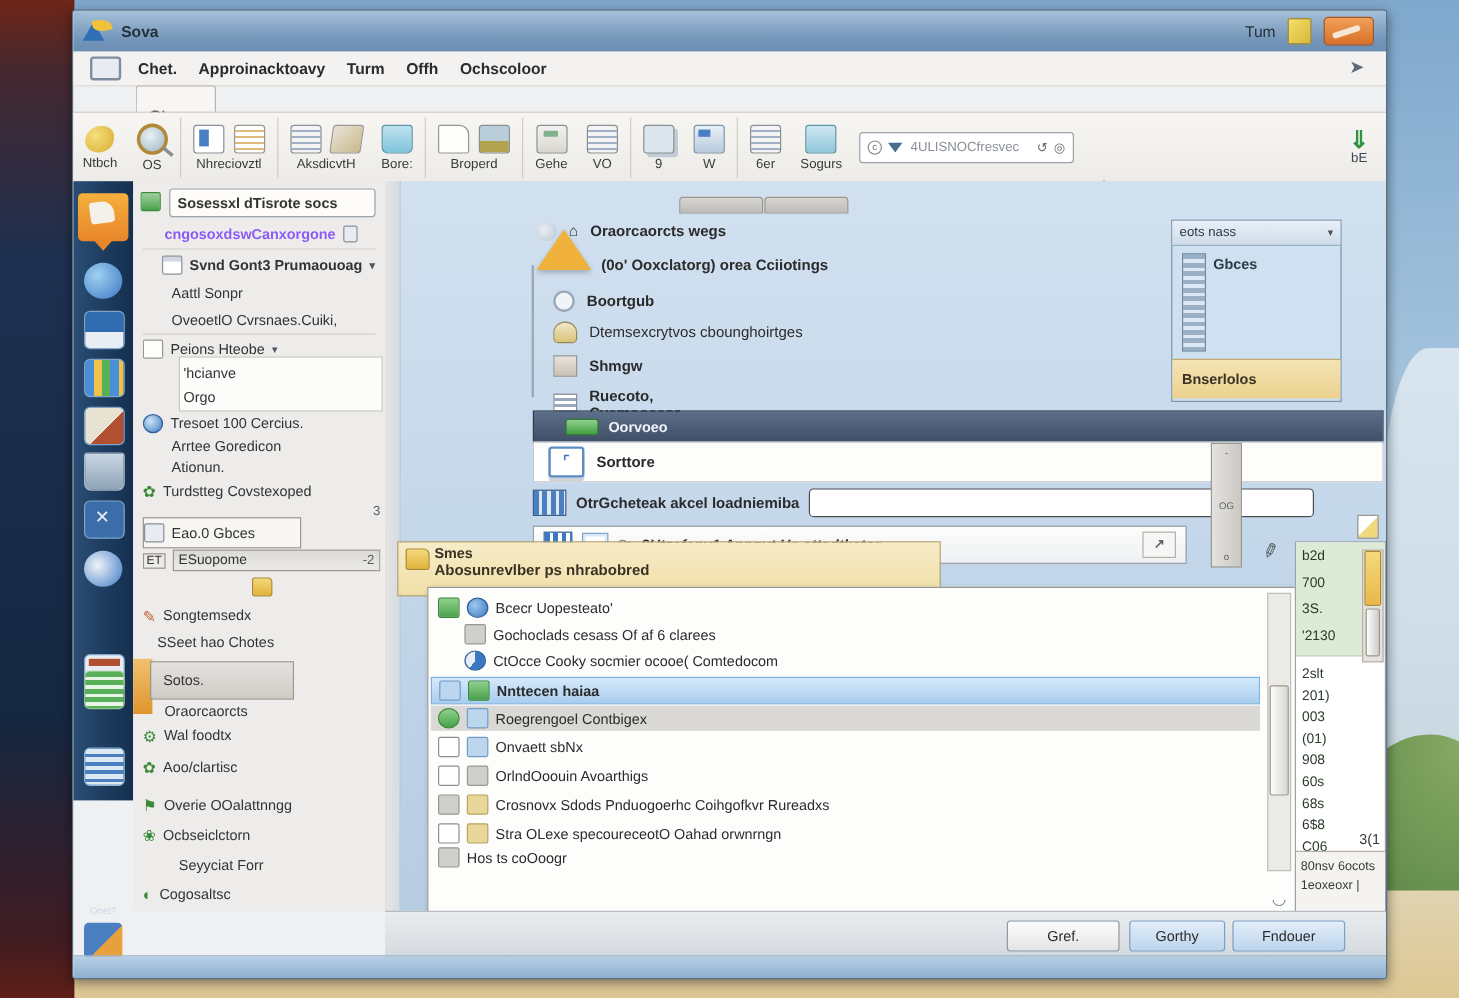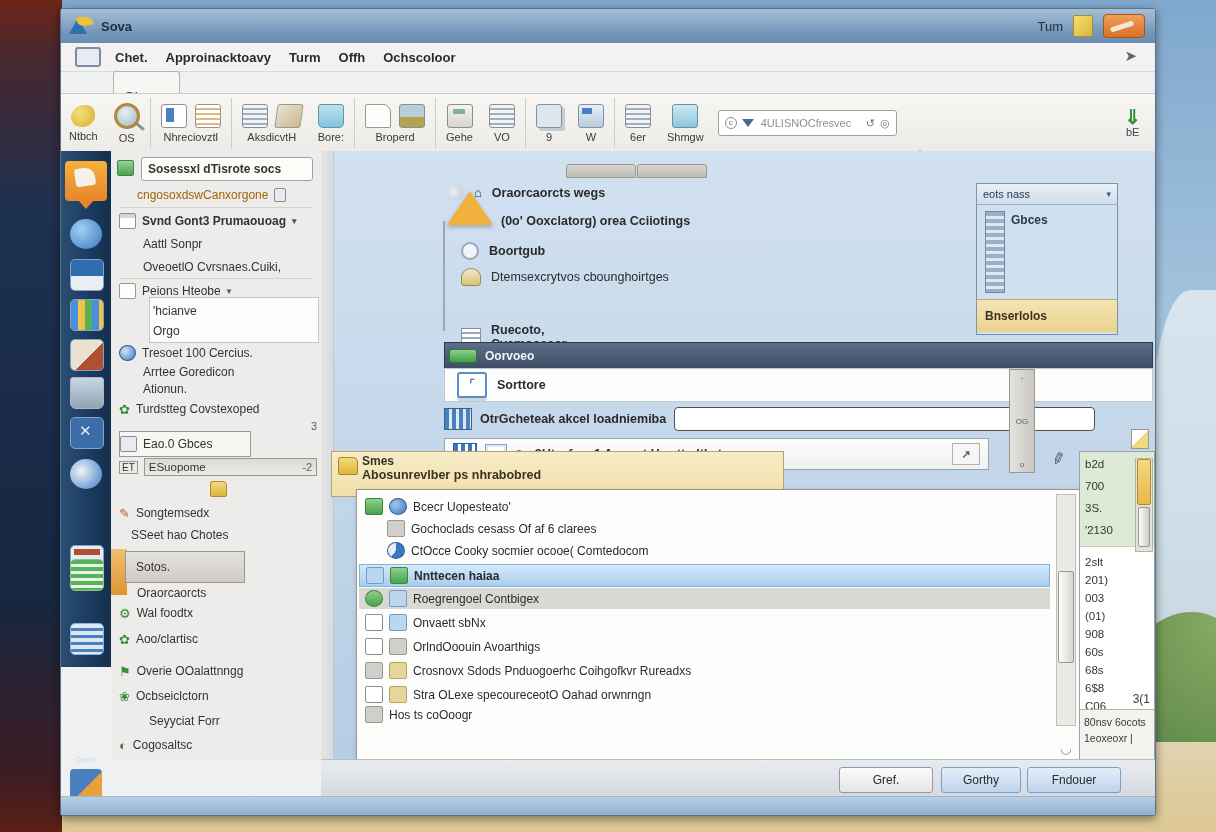--- a/index.html
+++ b/index.html
@@ -87,33 +87,33 @@
   .fpic{width:15px;height:14px;flex:0 0 auto;border-radius:2px;}
   .f-grid{background:#fff;border:1px solid #8a8f96;box-shadow:inset 0 4px 0 #cfd8e2;}
   .f-green{background:linear-gradient(180deg,#9fd09f,#4aa24a);border:1px solid #3a8a3a;}
   .f-globe{background:radial-gradient(circle at 35% 35%,#cfe4f4,#3b78c4);border-radius:50%;border:1px solid #2f5f9a;}
   .f-folder{background:linear-gradient(180deg,#f4d97c,#e0b33c);border:1px solid #b08a2a;border-radius:2px 4px 2px 2px;}
   .f-pen{color:#c06030;font-size:13px;width:auto;}
   .f-doc{background:#fdfdfc;border:1px solid #9a978f;}
   .f-gicon{color:#3a8a3a;font-size:13px;width:auto;}
   .f-box{background:#e8ecf2;border:1px solid #8a8f96;}
   .hdrbox{position:absolute;left:30px;right:8px;top:6px;height:22px;background:#fdfcf8;border:1px solid #9aa2aa;border-radius:3px;display:flex;align-items:center;font-size:12px;color:#333;padding:0 6px;font-weight:bold;}
-  .fp-link{color:#a16207;}
+  .fp-link{color:#8b5cf6;font-weight:bold;}
   .fp-sep{position:absolute;left:8px;right:8px;height:1px;background:#d5d2cc;}
   .whitebox{position:absolute;left:38px;right:2px;background:#fcfcfb;border:1px solid #c8c5c0;}
   .sotos-strip{position:absolute;left:0;top:398px;width:16px;height:46px;background:linear-gradient(180deg,#f0c070,#e0952e);}
   .sotos-btn{position:absolute;left:14px;top:400px;width:108px;height:30px;background:linear-gradient(180deg,#e4e2de,#cfccc6);border:1px solid #9a978f;font-size:12px;color:#333;display:flex;align-items:center;padding-left:10px;}
   .content{position:absolute;left:260px;top:142px;width:834px;height:608px;background:linear-gradient(180deg,#d2e1f0,#b6cde4);}
   .cstrip{position:absolute;left:0;top:0;width:12px;height:100%;background:linear-gradient(90deg,#e6e4e0,#d5dce4);border-right:1px solid #c2c8d0;}
   .tabhandle{position:absolute;top:13px;height:12px;background:linear-gradient(180deg,#d8d6d2,#bfbcb6);border:1px solid #9a978f;border-radius:3px 3px 0 0;}
   .mrow{position:absolute;left:125px;right:4px;height:23px;display:flex;align-items:center;gap:10px;font-size:12.5px;color:#2b2b2b;font-weight:bold;white-space:nowrap;overflow:hidden;}
   .mic{width:18px;height:16px;flex:0 0 auto;}
   .bigtri{position:absolute;left:126px;top:40px;width:0;height:0;border-left:23px solid transparent;border-right:23px solid transparent;border-bottom:34px solid #f0b23c;filter:drop-shadow(0 2px 2px rgba(0,0,0,.25));}
   .mvline{position:absolute;left:122px;top:70px;width:2px;height:110px;background:#9aa8b8;}
-  .darkbar{position:absolute;left:123px;top:191px;right:2px;height:26px;background:linear-gradient(180deg,#5d6e88,#3d4d66);display:flex;align-items:center;gap:8px;padding-left:4px;color:#f0f4f8;font-size:12px;font-weight:bold;border:1px solid #2d3a4e;}
+  .darkbar{position:absolute;left:123px;top:191px;right:2px;height:26px;background:linear-gradient(180deg,#5d6e88,#3d4d66);display:flex;align-items:center;gap:8px;padding-left:26px;color:#f0f4f8;font-size:12px;font-weight:bold;border:1px solid #2d3a4e;}
   .greenpill{width:26px;height:12px;background:linear-gradient(180deg,#8fd08f,#3f9e3f);border-radius:3px;border:1px solid #2f7a2f;}
   .srcrow{position:absolute;left:123px;top:217px;right:2px;height:32px;background:#fdfdfc;border:1px solid #c2c8d0;display:flex;align-items:center;gap:10px;padding-left:12px;font-size:12.5px;color:#2b2b2b;font-weight:bold;}
   .srcic{width:26px;height:22px;background:#fff;border:2px solid #5a8fc4;border-radius:3px;box-shadow:0 3px 0 #cfd4da;color:#3b78c4;font-size:12px;text-align:center;line-height:20px;font-weight:bold;}
   .inprow{position:absolute;left:123px;top:252px;right:60px;height:32px;display:flex;align-items:center;gap:8px;font-size:12.5px;color:#2b2b2b;font-weight:bold;}
   .inpic{width:26px;height:20px;background:repeating-linear-gradient(90deg,#4a80c0 0 4px,#dce8f4 4px 7px);border:1px solid #3b5f8a;}
   .inprow input{flex:1;height:22px;border:1px solid #4a4f55;border-radius:4px;background:#fff;font-family:"Liberation Sans",sans-serif;font-size:12px;padding:0 6px;}
   .sidestrip{position:absolute;left:688px;top:218px;width:24px;height:96px;background:linear-gradient(90deg,#e4e2de,#cbc8c2);border:1px solid #9a978f;display:flex;flex-direction:column;align-items:center;justify-content:space-between;padding:3px 0;font-size:8px;color:#5a5f65;}
   .filtrow{position:absolute;left:123px;top:287px;width:527px;height:30px;background:linear-gradient(180deg,#fdfdfc,#eef0f2);border:1px solid #9aa2aa;display:flex;align-items:center;gap:8px;padding:0 8px;font-size:12.5px;color:#2b2b2b;font-weight:bold;}
   .fgrid1{width:22px;height:20px;background:repeating-linear-gradient(90deg,#3b78c4 0 4px,#fff 4px 7px);border:1px solid #2f5f9a;}
   .fgrid2{width:20px;height:18px;background:#fff;border:1px solid #7fa4c8;box-shadow:inset 0 0 0 2px #dce8f4;}
@@ -258,21 +258,21 @@
           <div class="tbi i-card"></div>
           <span>W</span>
         </div>
       <div class="tsep"></div>
       <div class="tbtn">
           <div class="tbi i-stack"></div>
           <span>6er</span>
         </div>
       <div class="tbtn">
           <div class="tbi i-box"></div>
-          <span>Shmgw</span>
+          <span>Sogurs</span>
         </div>
       <div class="searchbox">
         <span class="sdot">c</span>
         <div class="funnel"></div>
         <input type="text" value="4ULISNOCfresvec" style="">
         <span class="sb-mini">↺</span>
         <span class="sb-mini">◎</span>
       </div>
       <div style="margin-left:auto;align-self:center;margin-right:14px;text-align:center;">
         <div class="dl-arrow">⇓</div>
@@ -307,21 +307,21 @@
           <div class="fpic f-green"></div>
         </div>
       <div class="hdrbox">
           <span>Sosessxl dTisrote socs</span>
         </div>
       <div class="fprow" style="top:34px;left:26px;">
           <span class="fp-link">cngosoxdswCanxorgone</span>
           <div class="fpic f-box" style="width:10px;height:12px;"></div>
         </div>
       <div class="fp-sep" style="top:56px;"></div>
-      <div class="fprow" style="top:60px;font-weight:bold;">
+      <div class="fprow" style="top:60px;font-weight:bold;margin-left:16px;">
           <div class="fpic f-grid"></div>
           <span>Svnd Gont3 Prumaouoag</span>
           <span class="caret">▾</span>
         </div>
       <div class="fprow" style="top:83px;left:32px;">
           <span>Aattl Sonpr</span>
         </div>
       <div class="fprow" style="top:106px;left:32px;">
           <span>OveoetlO Cvrsnaes.Cuiki,</span>
         </div>
@@ -424,20 +424,24 @@
           <span>(0o' Ooxclatorg) orea Cciiotings</span>
         </div>
       <div class="mvline"></div>
       <div class="mrow" style="top:88px;left:140px;">
           <div class="mic" style="border:2px solid #9aa8b8;border-radius:50%;width:14px;height:14px;background:#f0f4f8;"></div>
           <span>Boortgub</span>
         </div>
       <div class="mrow" style="top:114px;left:140px;">
           <div class="mic" style="background:linear-gradient(180deg,#f0e8c8,#d8c478);border:1px solid #9a8a5a;border-radius:50% 50% 4px 4px;"></div>
           <span style="font-weight:normal;">Dtemsexcrytvos cbounghoirtges</span>
+        </div>
+      <div class="mrow" style="top:142px;left:140px;">
+          <div class="mic" style="background:linear-gradient(180deg,#e8e4da,#c8c2b4);border:1px solid #9a978f;"></div>
+          <span>Shmgw</span>
         </div>
       <div class="mrow" style="top:168px;left:140px;height:36px;">
           <div class="mic" style="background:repeating-linear-gradient(180deg,#fff 0 3px,#9aa8b8 3px 5px);border:1px solid #8a8f96;"></div>
           <span><span>Ruecoto,</span><br><span>Cvemooeeor</span></span>
         </div>
 
       <div class="darkbar">
           <div class="greenpill"></div>
           <span>Oorvoeo</span>
         </div>

